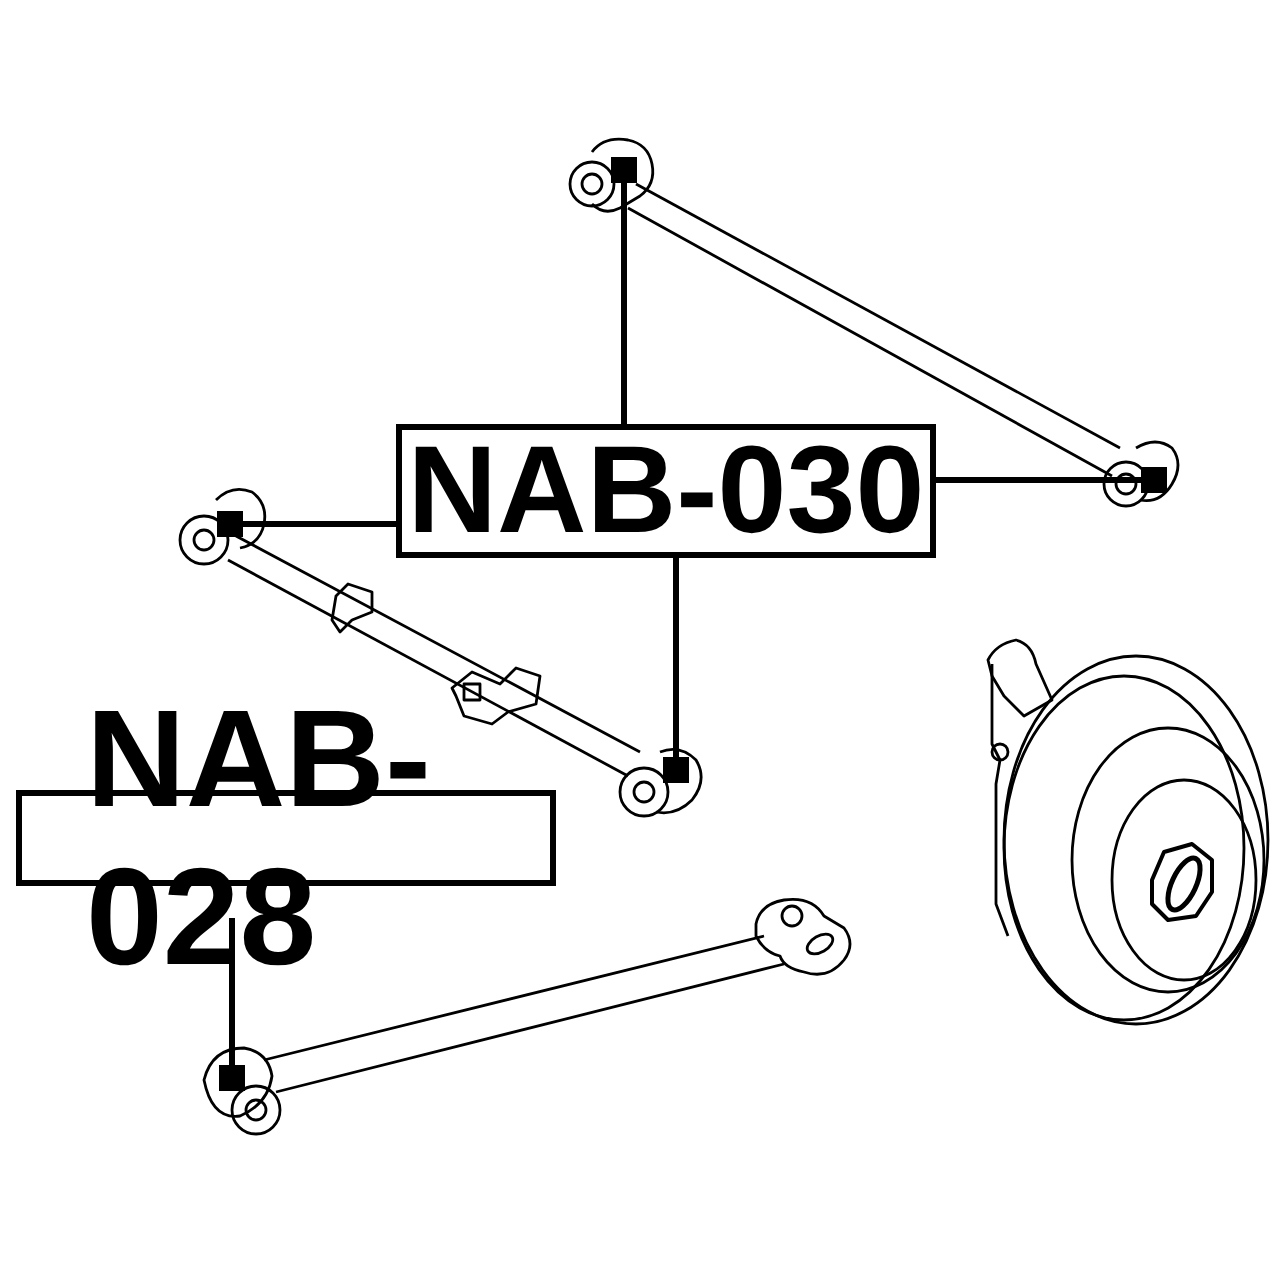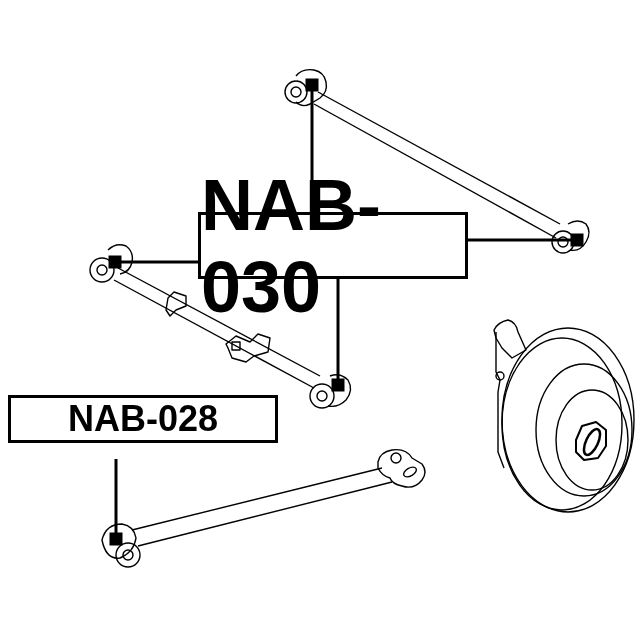--- a/index.html
+++ b/index.html
@@ -10,22 +10,22 @@
       border: 3px solid #000;
       background: #fff;
       box-sizing: border-box;
       display: flex; align-items: center; justify-content: center;
       font-family: "Liberation Sans", sans-serif;
       font-weight: bold;
       color: #000;
       letter-spacing: 0px;
       cursor: pointer;
     }
-    #label-030 { left: 198px; top: 212px; width: 270px; height: 67px; font-size: 72px; }
-    #label-028 { left: 8px; top: 395px; width: 270px; height: 48px; font-size: 36px; }
+    #label-030 { left: 198px; top: 212px; width: 270px; height: 67px; font-size: 62px; }
+    #label-028 { left: 8px; top: 395px; width: 270px; height: 48px; font-size: 69px; padding-left: 32px; }
   </style>
 </head>
 <body>
 
 <div id="stage">
   <svg id="diagram" viewBox="0 0 640 640">
     <g fill="none" stroke="#000" stroke-width="1.4" stroke-linejoin="round">
 
       <g>
         <path d="M318 92 L560 224"></path>

